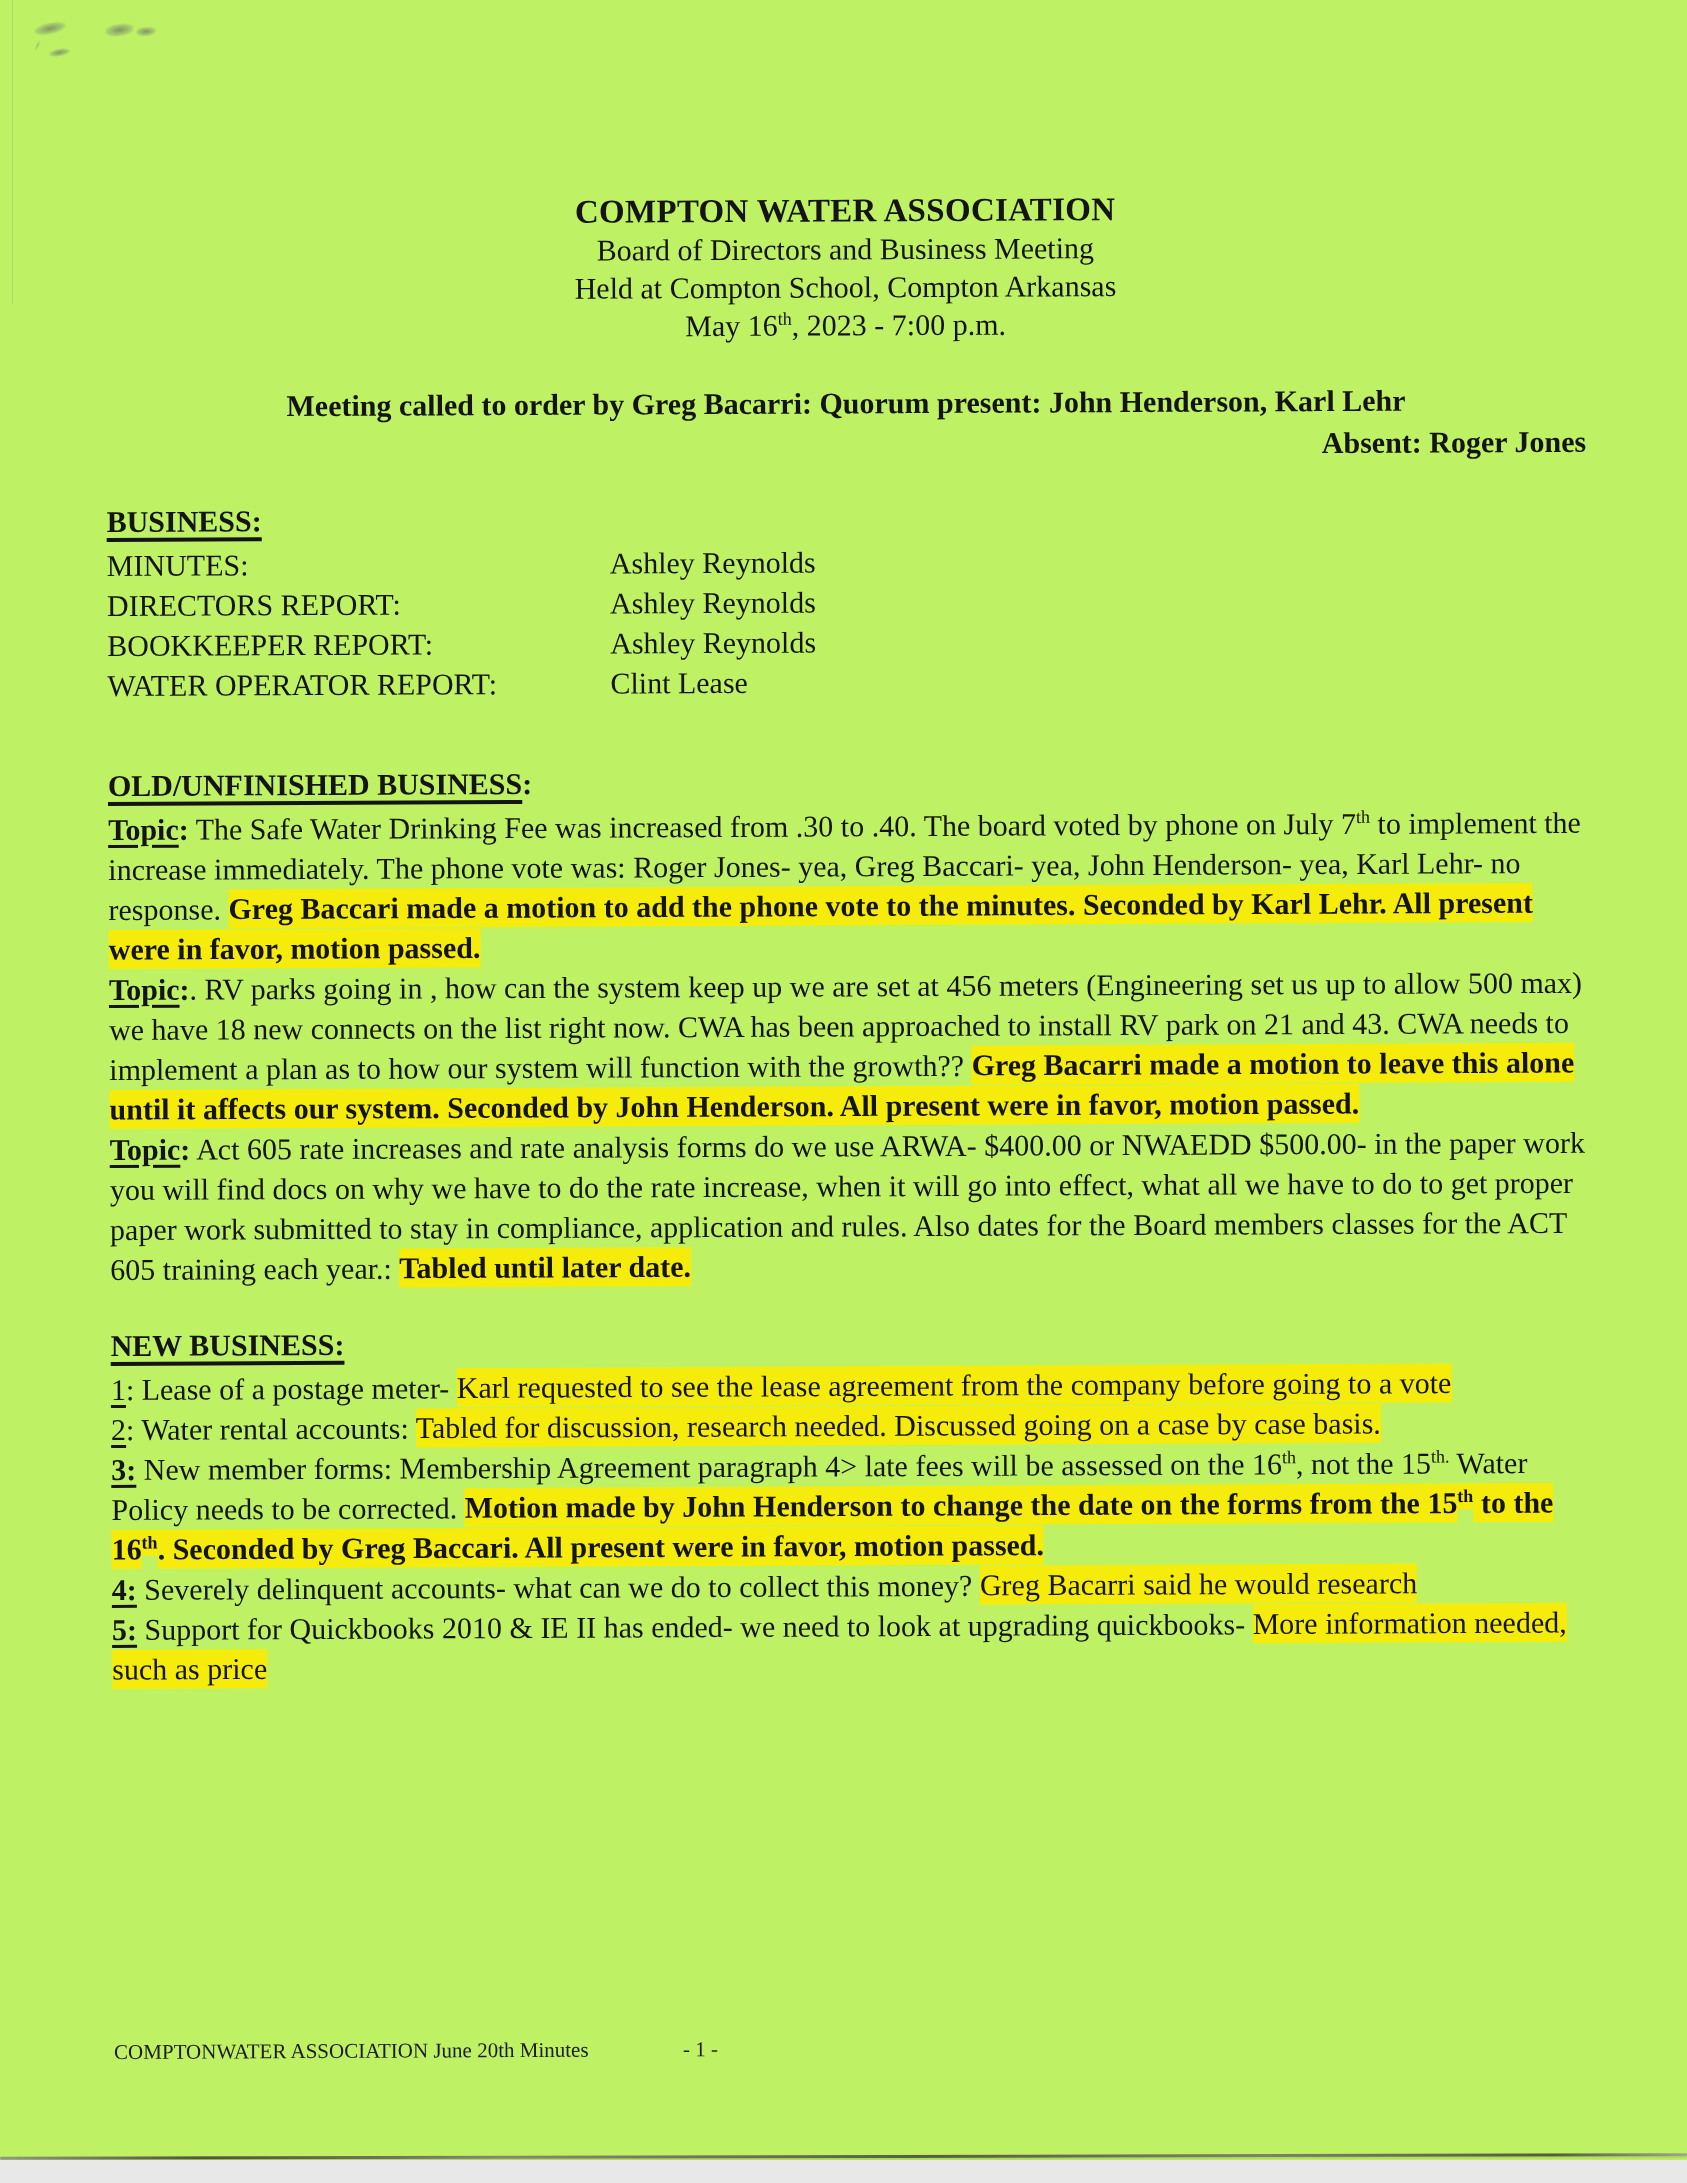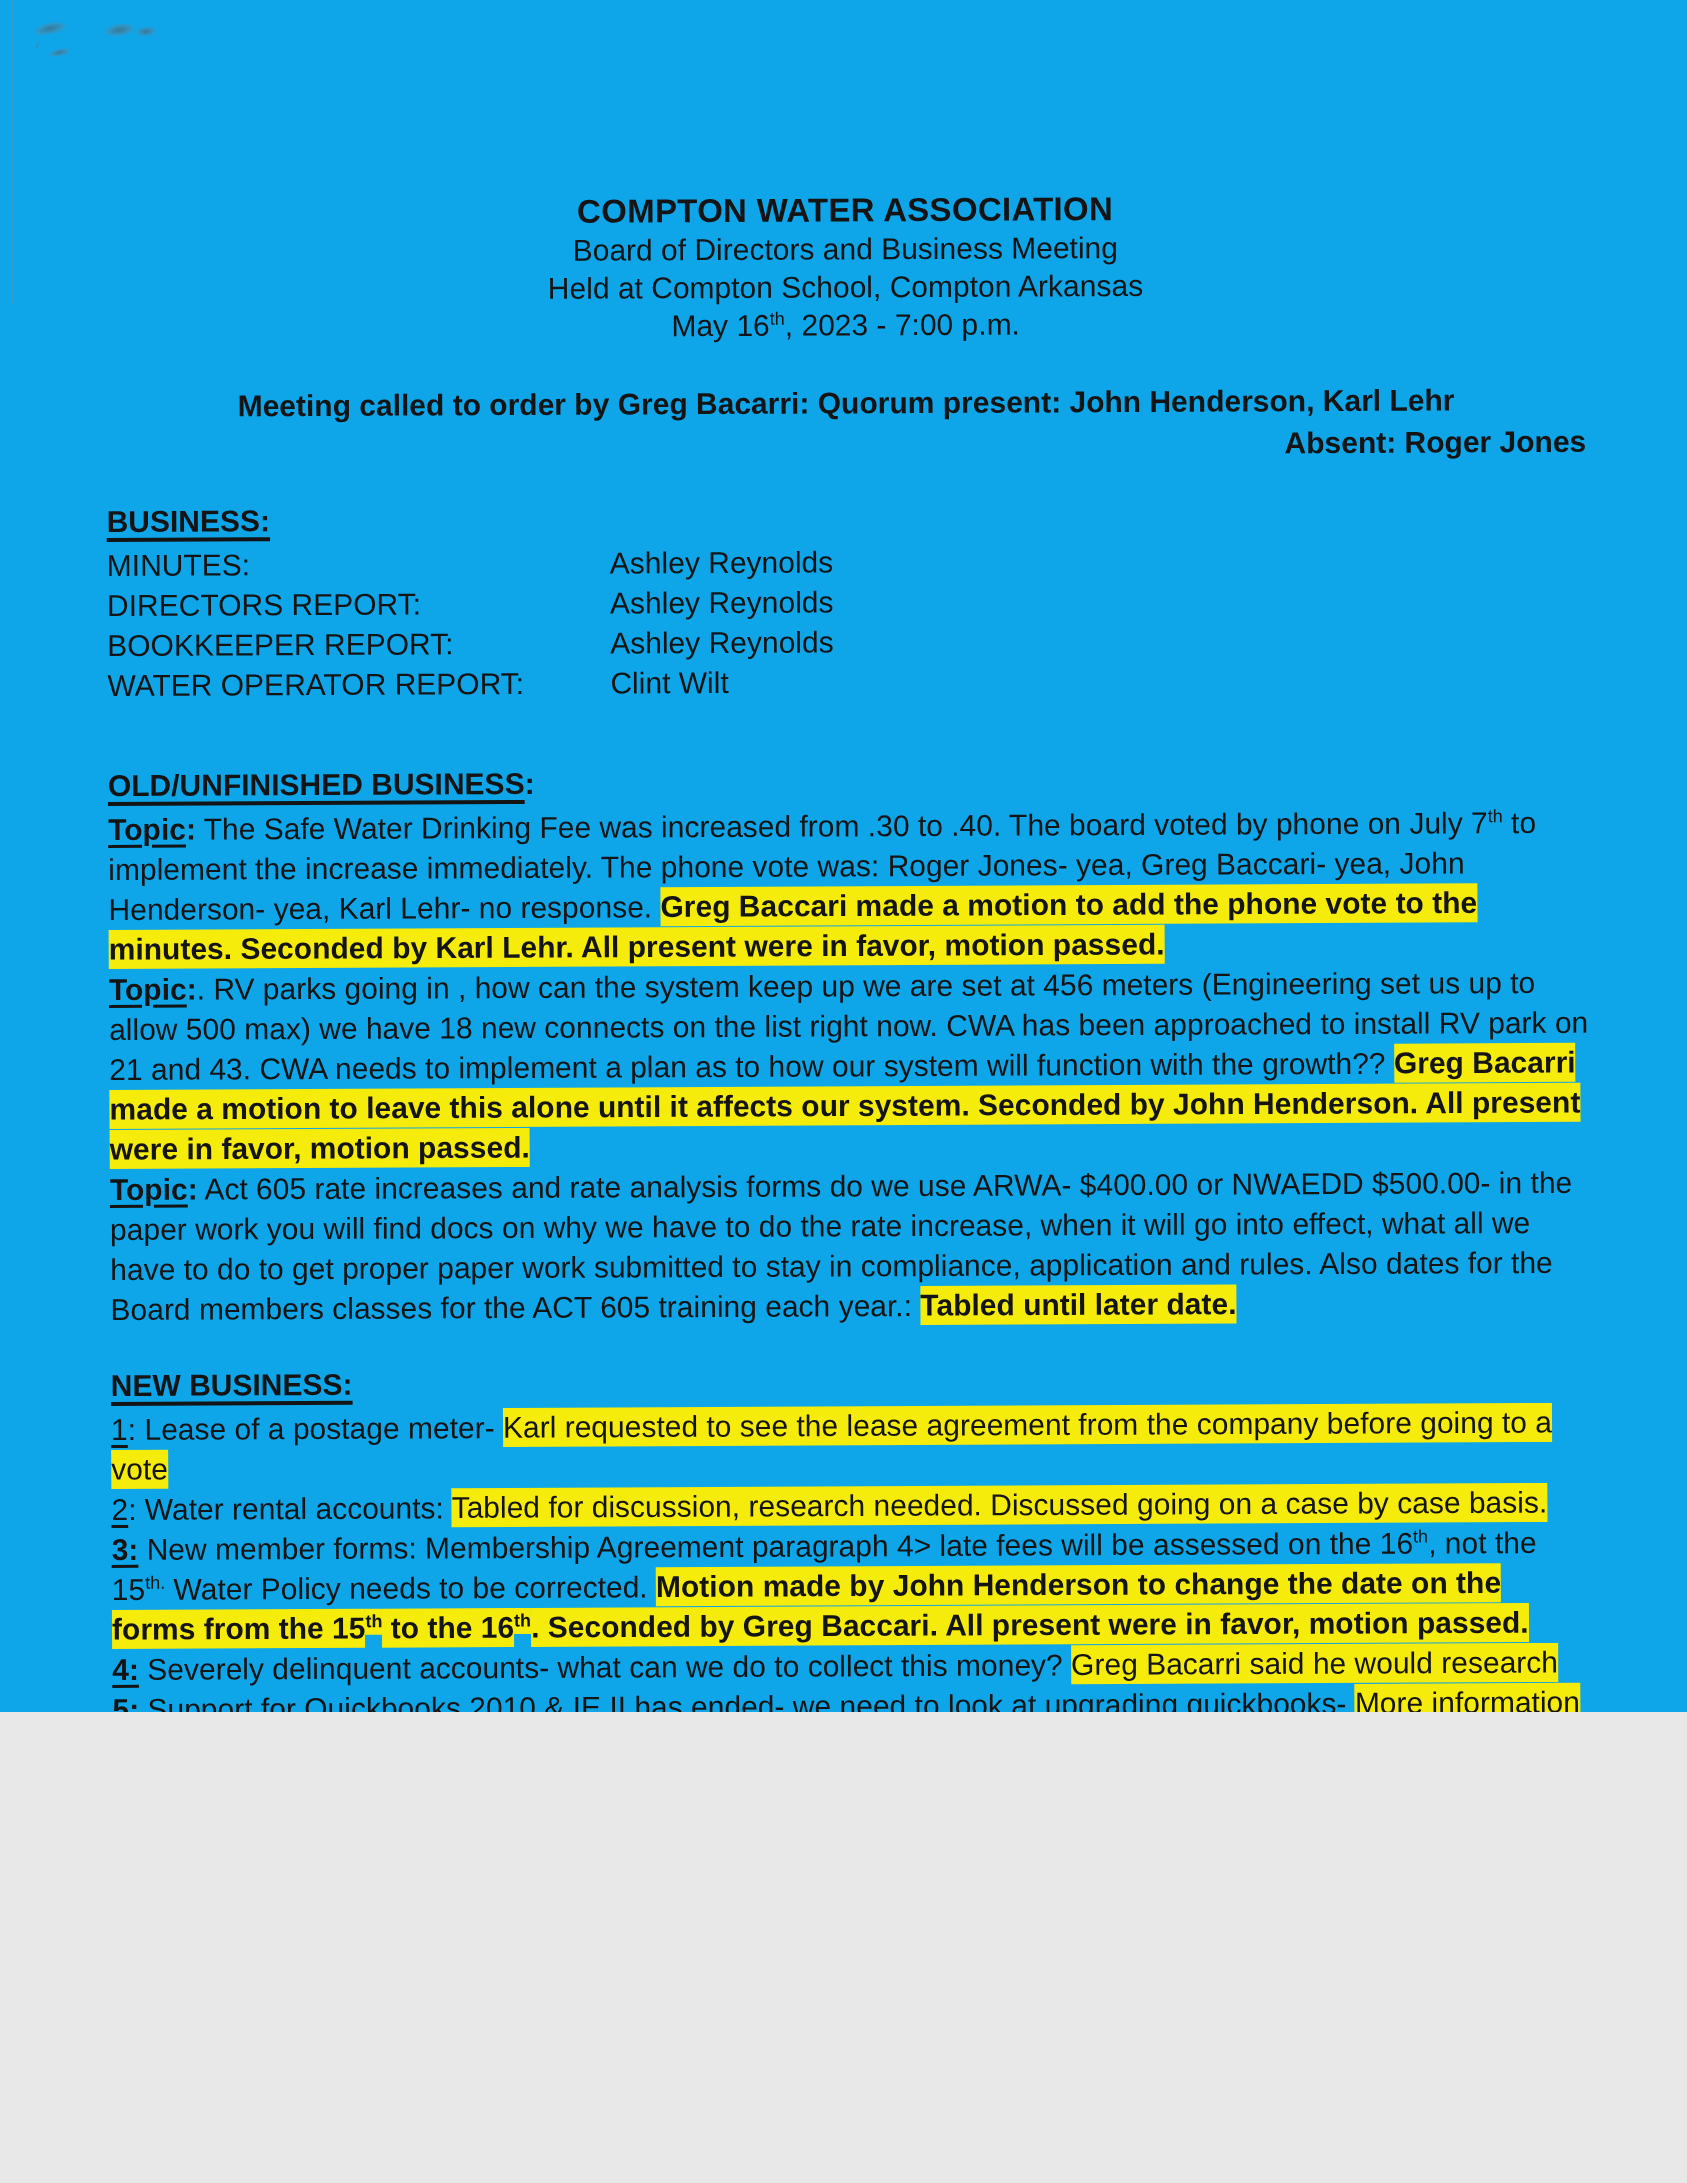--- a/index.html
+++ b/index.html
@@ -1,18 +1,18 @@
 <!DOCTYPE html>
 <html style="--hl: #f6ec0b;font-size:10.6px"><head>
 <meta charset="utf-8">
 <style>
   html, body { margin:0; padding:0; background:#e8e8e8; }
   .page {
-    position:relative; width:1687px; height:1712px; background:#0ea5e9;
-    font-family:Liberation Sans, sans-serif; color:#141414; overflow:hidden;
+    position:relative; width:1687px; height:2160px; background:#bef264;
+    font-family:Liberation Serif, serif; color:#141414; overflow:hidden;
   }
   .content {
     position:absolute; left:105px; top:194px; width:1480px;
     transform:rotate(-0.28deg); transform-origin:top left;
   }
   
   header { text-align:center; }
   .title   { font-size:33px; font-weight:700; line-height:40px; letter-spacing:0.3px; }
   .hsub    { font-size:30px; line-height:38px; }
   sup { font-size:0.6em; line-height:0; vertical-align:super; }
@@ -96,21 +96,21 @@
           <div class="report-row">
             <span class="report-label">DIRECTORS REPORT:</span>
             <span class="report-value">Ashley Reynolds</span>
           </div>
           <div class="report-row">
             <span class="report-label">BOOKKEEPER REPORT:</span>
             <span class="report-value">Ashley Reynolds</span>
           </div>
           <div class="report-row">
             <span class="report-label">WATER OPERATOR REPORT:</span>
-            <span class="report-value">Clint Wilt</span>
+            <span class="report-value">Clint Lease</span>
           </div>
         </div>
     </section>
 
     <section class="sec-old">
       <p class="heading"><span class="seg bu">OLD/UNFINISHED BUSINESS</span><span class="seg b">:</span></p>
       <div>
           <p class="para"><span class="seg bu">Topic</span><span class="seg b">:</span><span class="seg n"> The Safe Water Drinking Fee was increased from .30 to .40. The board voted by phone on July 7</span><sup class="seg n">th</sup><span class="seg n"> to implement the increase immediately. The phone vote was: Roger Jones- yea, Greg Baccari- yea, John Henderson- yea, Karl Lehr- no response. </span><span class="seg hb">Greg Baccari made a motion to add the phone vote to the minutes. Seconded by Karl Lehr. All present were in favor, motion passed.</span></p>
           <p class="para"><span class="seg bu">Topic</span><span class="seg b">:</span><span class="seg n">. RV parks going in , how can the system keep up we are set at 456 meters (Engineering set us up to allow 500 max) we have 18 new connects on the list right now. CWA has been approached to install RV park on 21 and 43. CWA needs to implement a plan as to how our system will function with the growth?? </span><span class="seg hb">Greg Bacarri made a motion to leave this alone until it affects our system. Seconded by John Henderson. All present were in favor, motion passed.</span></p>
           <p class="para"><span class="seg bu">Topic</span><span class="seg b">:</span><span class="seg n"> Act 605 rate increases and rate analysis forms do we use ARWA- $400.00 or NWAEDD $500.00- in the paper work you will find docs on why we have to do the rate increase, when it will go into effect, what all we have to do to get proper paper work submitted to stay in compliance, application and rules. Also dates for the Board members classes for the ACT 605 training each year.: </span><span class="seg hb">Tabled until later date.</span></p>

